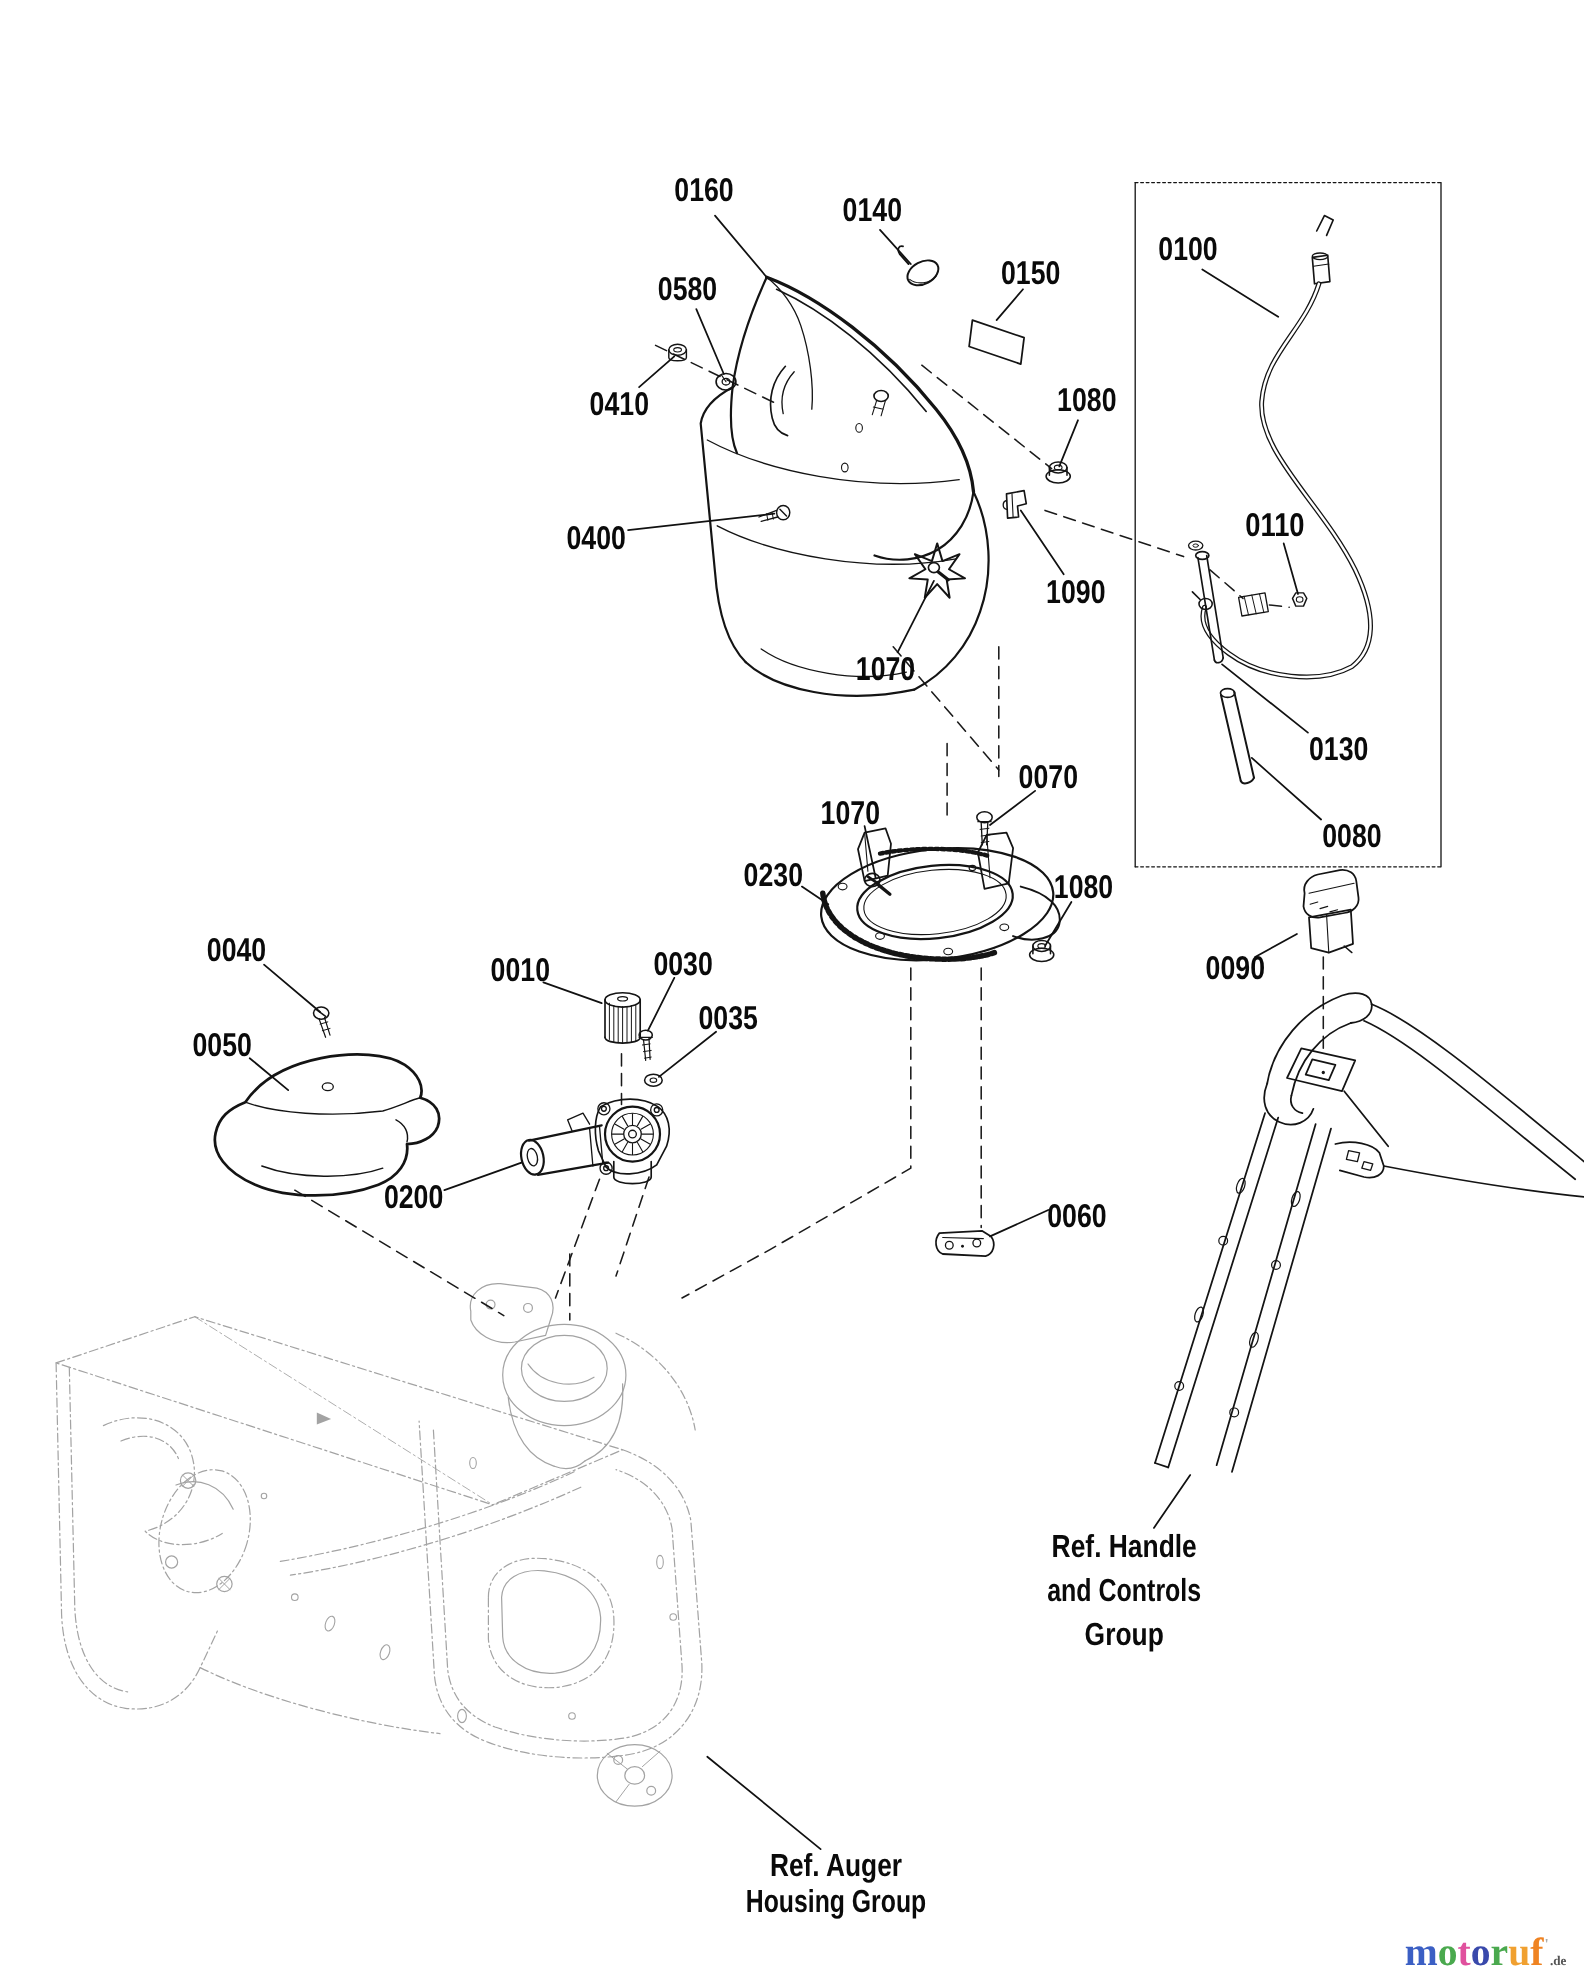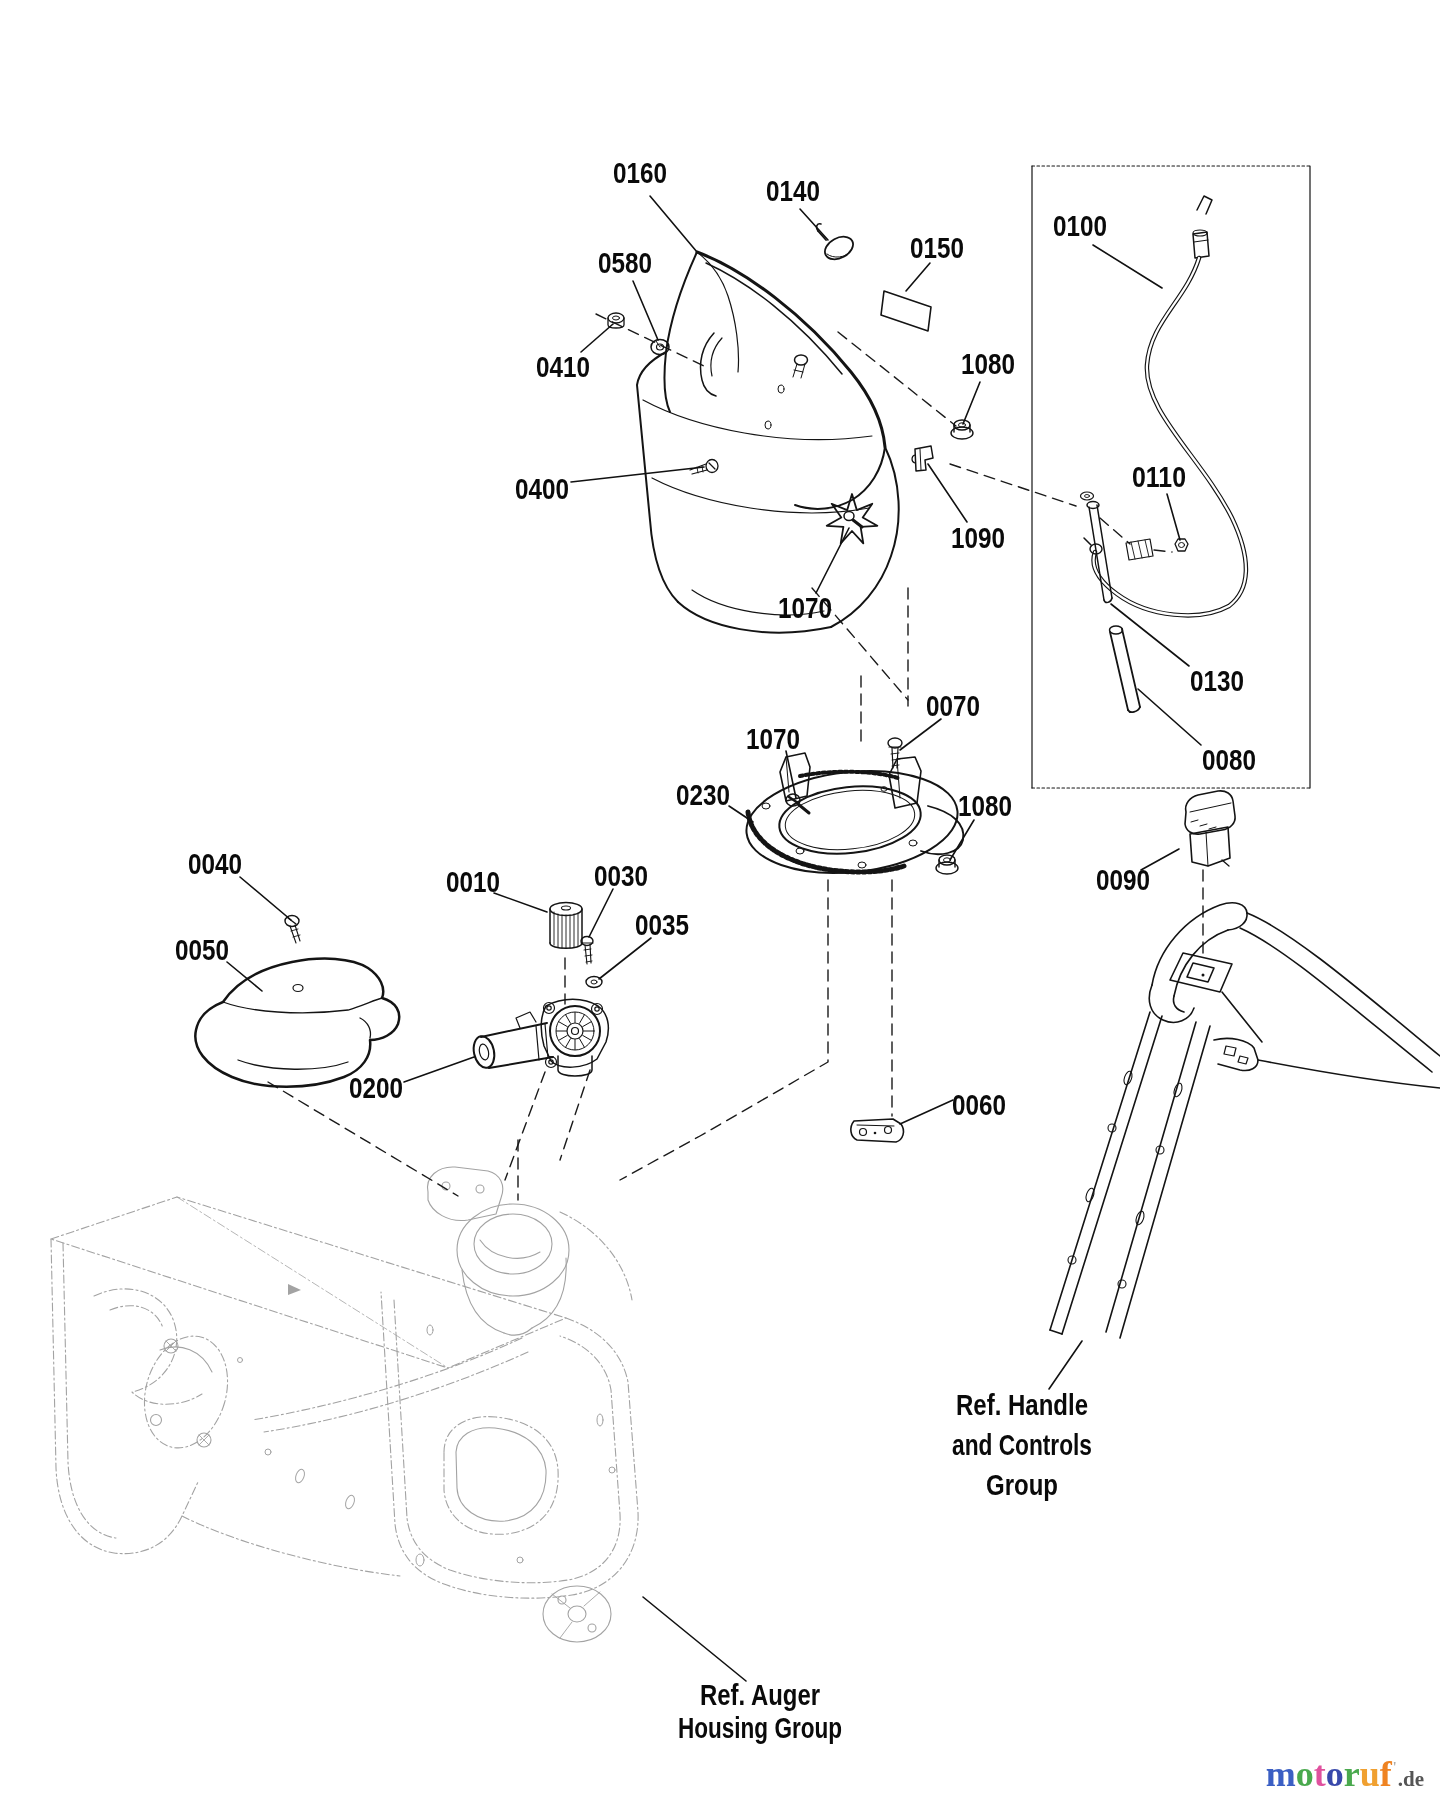--- a/index.html
+++ b/index.html
@@ -2,21 +2,21 @@
 <html><head>
 <meta charset="utf-8">
 <style>
   html,body{margin:0;padding:0;background:#ffffff;}
   .page{position:relative;width:1440px;height:1800px;background:#ffffff;overflow:hidden;
         font-family:"Liberation Sans",sans-serif;}
   svg text{font-family:"Liberation Sans",sans-serif;font-weight:bold;fill:#0a0a0a;}
   .watermark{position:absolute;right:16px;bottom:8px;
              font-family:"Liberation Serif",serif;font-weight:bold;font-size:36px;
              letter-spacing:0px;line-height:1;user-select:none;}
-  .watermark .suffix{font-size:21px;font-weight:bold;margin-left:1px;}
+  .watermark .suffix{font-size:12px;font-weight:bold;margin-left:1px;}
   .watermark .tick{font-size:14px;vertical-align:14px;margin-left:1px;}
 </style>
 </head>
 <body>
 
 <div class="page">
 <svg id="diagram" width="1440" height="1800" viewBox="0 0 1440 1800" fill="none" stroke-linecap="round" stroke-linejoin="round">
 
   <g stroke="#a3a3a3" stroke-width="1.1" stroke-dasharray="8,3,2,3">
     <path d="M51,1239 L177,1197 L566,1318 L448,1368 Z"></path>

